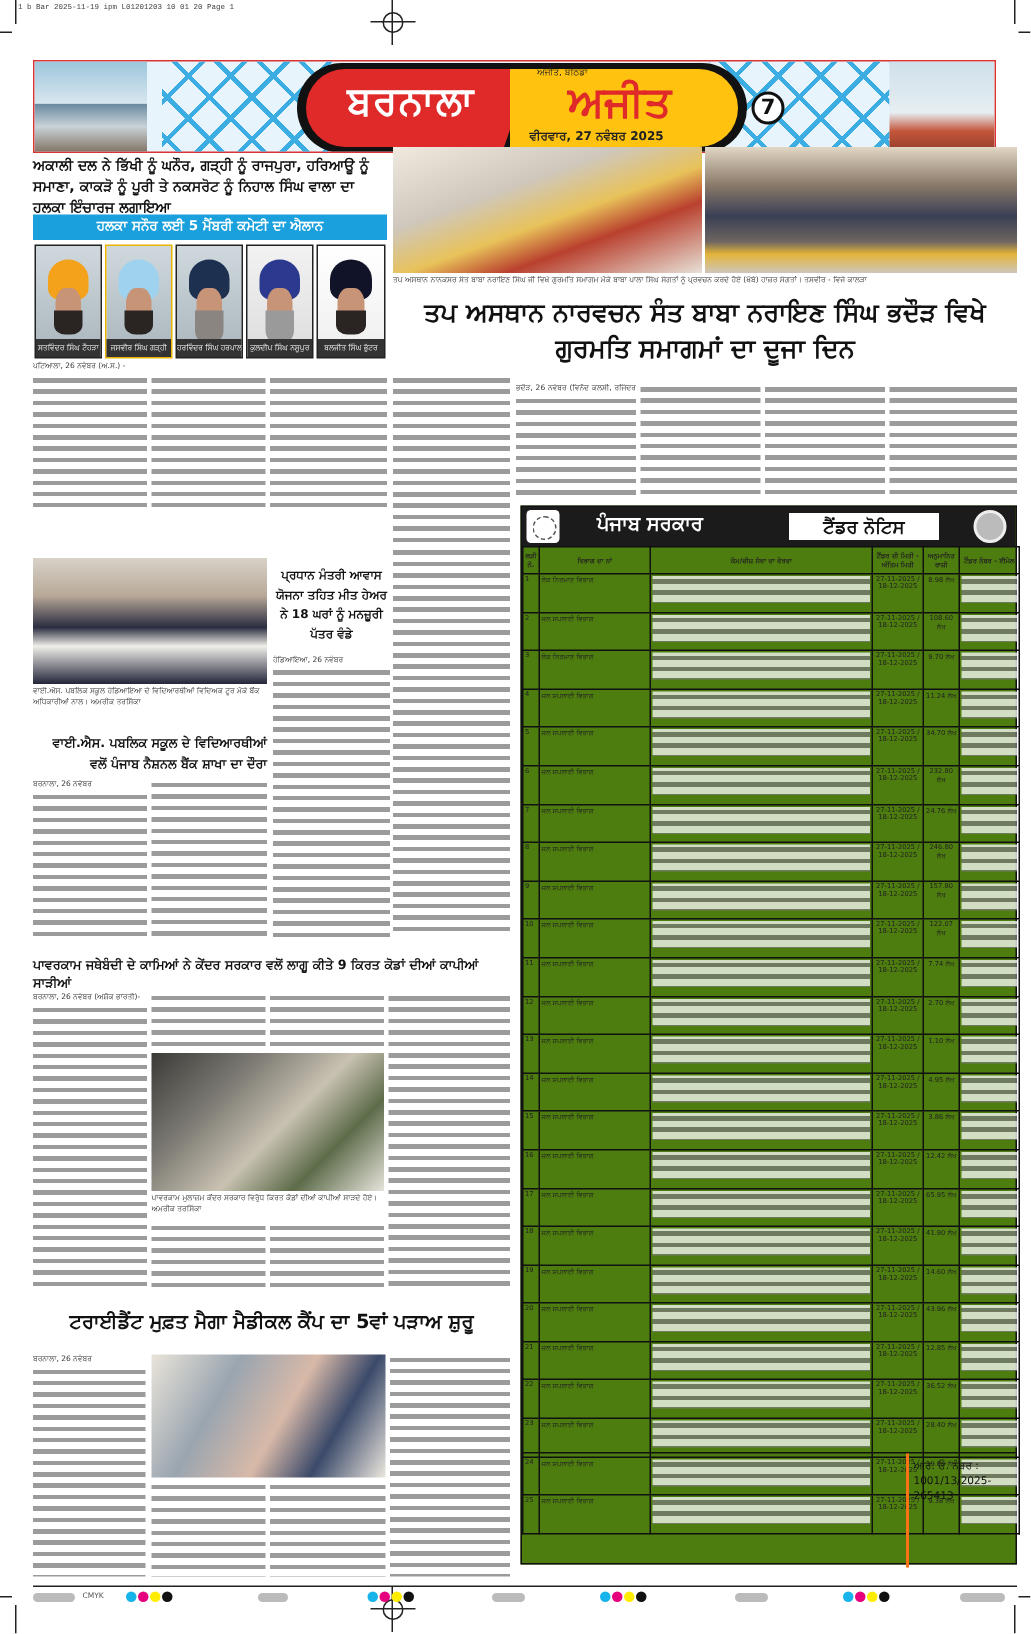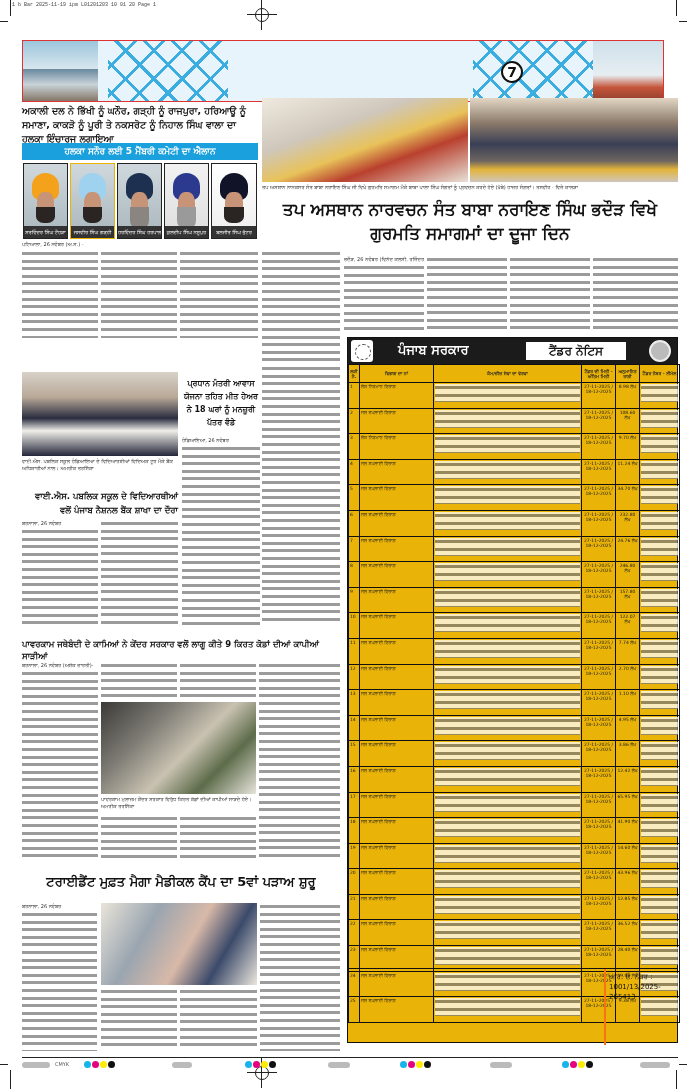--- a/index.html
+++ b/index.html
@@ -37,21 +37,21 @@
   .photo{background:#999;overflow:hidden}
   .caption{font-size:5px;color:#333;line-height:7px;overflow:hidden}
   .banner-blue{background:#1aa0dc;color:#fff;font-weight:bold;text-align:center}
   .port{border:1px solid #222;background:linear-gradient(#cfd8dd,#a9b6bc)}
   .port .turban{position:absolute;left:18%;top:12%;width:64%;height:36%;border-radius:50% 50% 30% 30%}
   .port .face{position:absolute;left:30%;top:38%;width:40%;height:34%;background:#c89478;border-radius:40%}
   .port .beard{position:absolute;left:28%;top:58%;width:44%;height:22%;background:#2a2522;border-radius:0 0 40% 40%}
   .port .name{position:absolute;left:0;bottom:0;width:100%;height:12px;background:#333;color:#fff;font-size:5px;line-height:12px;text-align:center;white-space:nowrap;overflow:hidden}
 
   
-  .tender{left:347px;top:337px;width:331px;height:706px;border:1px solid #111;background:#eab308}
+  .tender{left:347px;top:337px;width:331px;height:706px;border:1px solid #111;background:#4d7c0f}
   .tender .head{position:absolute;left:0;top:0;width:100%;height:26px;background:#1b1b1b}
   .tender .emblem{position:absolute;left:3px;top:2px;width:22px;height:22px;background:#fff;border-radius:3px}
   .tender .emblem:after{content:"";position:absolute;left:4px;top:4px;width:14px;height:14px;border:1px dashed #555;border-radius:50%}
   .tender .gov{position:absolute;left:50px;top:4px;color:#fff;font-size:13px;font-weight:bold}
   .tender .notice{position:absolute;left:178px;top:4px;width:100px;height:18px;background:#fff;color:#111;font-size:12px;font-weight:bold;text-align:center;line-height:18px}
   .tender .logo2{position:absolute;right:6px;top:2px;width:22px;height:22px;border-radius:50%;background:#bbb;border:2px solid #eee}
   .tgrid{position:absolute;left:0;top:26px;width:100%;border-collapse:collapse;table-layout:fixed}
   .tgrid th,.tgrid td{border:1px solid #111;font-size:4.5px;color:#222;padding:1px;vertical-align:top;overflow:hidden}
   .tgrid th{height:18px;font-weight:bold;text-align:center;vertical-align:middle}
   .tgrid td{height:25.6px}
@@ -80,20 +80,28 @@
 <div class="abs trim-v" style="left:10px;top:1070px;height:19px"></div>
 <div class="abs trim-v" style="left:676px;top:1070px;height:19px"></div>
 <div class="abs trim-h" style="left:0;top:1064px;width:8px"></div>
 <div class="abs trim-h" style="left:679px;top:1064px;width:8px"></div>
 
 <div class="abs mast">
   <div class="photo-l"></div>
   <div class="pattern" style="left:85px"></div>
   <div class="pattern" style="left:450px"></div>
   <div class="photo-r"></div>
+  <div class="pill">
+    <div class="red"></div>
+    <div class="yel"></div>
+    <div class="title-l">ਬਰਨਾਲਾ</div>
+    <div class="edition">ਅਜੀਤ, ਬਠਿੰਡਾ</div>
+    <div class="title-r">ਅਜੀਤ</div>
+    <div class="date">ਵੀਰਵਾਰ, 27 ਨਵੰਬਰ 2025</div>
+  </div>
   <div class="pageno">7</div>
 </div>
 
 <div class="abs hl" style="left:22px;top:104px;width:236px;font-size:9.5px;line-height:14px">ਅਕਾਲੀ ਦਲ ਨੇ ਭਿੱਖੀ ਨੂੰ ਘਨੌਰ, ਗੜ੍ਹੀ ਨੂੰ ਰਾਜਪੁਰਾ, ਹਰਿਆਊ ਨੂੰ ਸਮਾਣਾ, ਕਾਕੜੋ ਨੂੰ ਪੂਰੀ ਤੇ ਨਕਸਰੋਟ ਨੂੰ ਨਿਹਾਲ ਸਿੰਘ ਵਾਲਾ ਦਾ ਹਲਕਾ ਇੰਚਾਰਜ ਲਗਾਇਆ</div>
 <div class="abs banner-blue" style="left:22px;top:143px;width:236px;height:17px;font-size:9px;line-height:17px">ਹਲਕਾ ਸਨੌਰ ਲਈ 5 ਮੈਂਬਰੀ ਕਮੇਟੀ ਦਾ ਐਲਾਨ</div>
 
 <div class="abs port" style="left:23px;top:163px;width:45px;height:76px">
   <div class="turban" style="background:#f4a11c"></div>
     <div class="face"></div>
     <div class="beard"></div>

